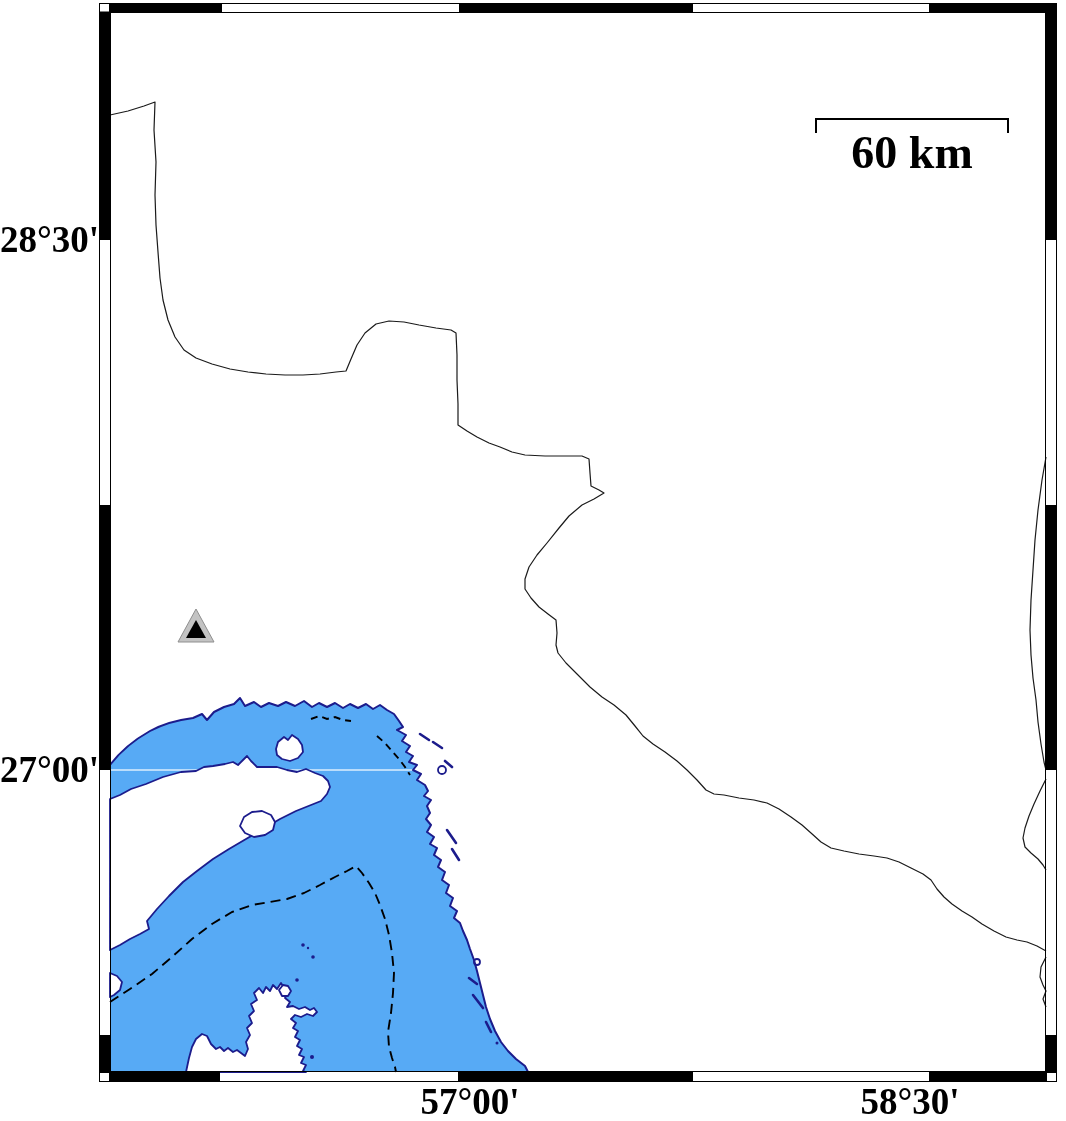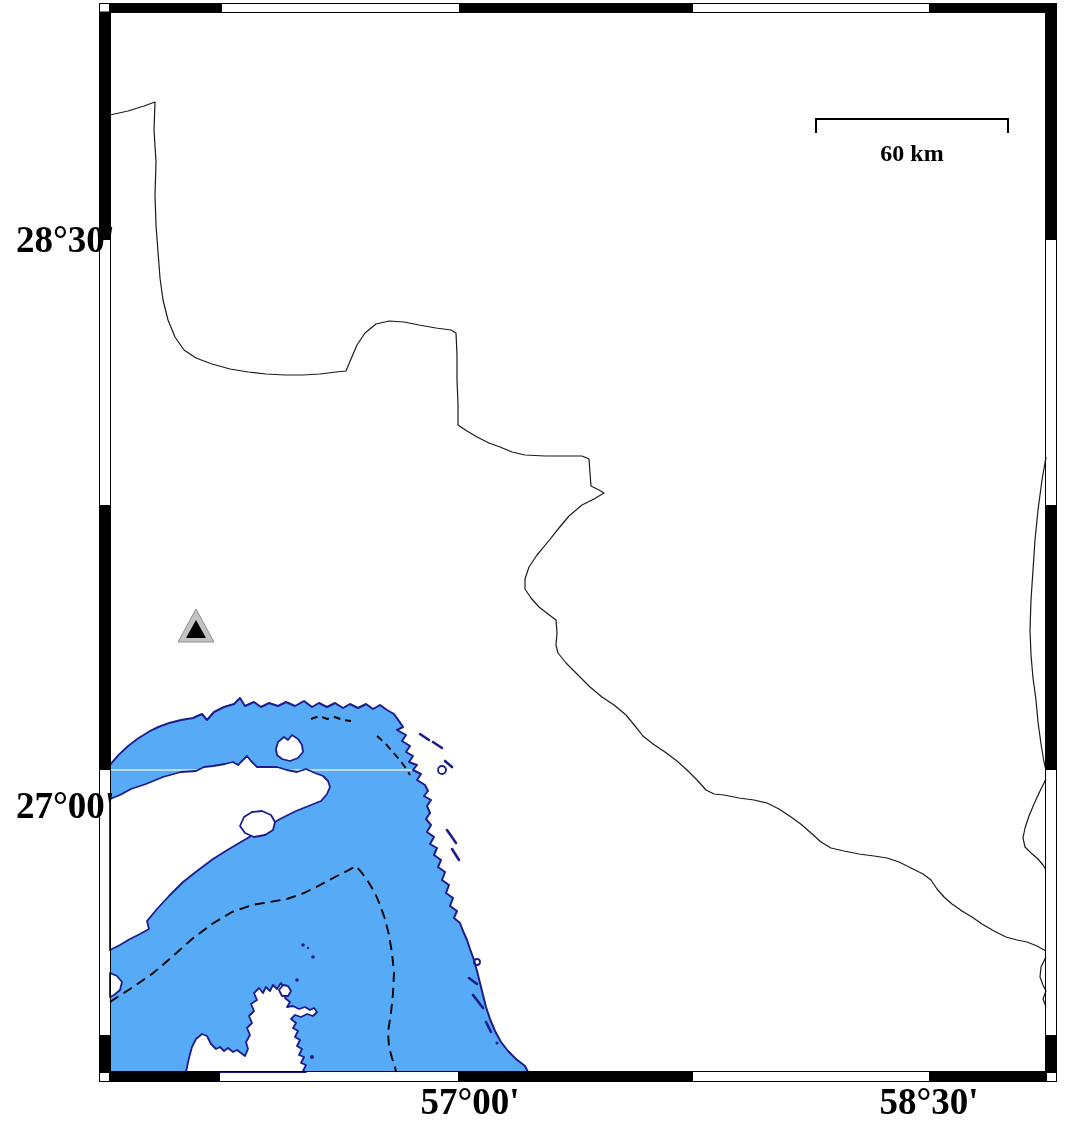--- a/index.html
+++ b/index.html
@@ -11,31 +11,31 @@
     overflow:hidden;
   }
   svg.map{position:absolute;left:0;top:0;}
   .axis-label{
     position:absolute;
     font-weight:bold;
     font-size:37px;
     color:#000;
     white-space:nowrap;
   }
-  .lab-left{left:16px;width:90px;text-align:right;height:46px;line-height:46px;}
+  .lab-left{left:0;width:90px;text-align:right;height:46px;line-height:46px;}
   .lab-lat-2830{top:217px;}
-  .lab-lat-2700{top:747px;margin-top:36px;}
+  .lab-lat-2700{top:747px;}
   .lab-bottom{top:1083px;width:180px;text-align:center;height:38px;line-height:38px;}
   .lab-lon-5700{left:380px;}
-  .lab-lon-5830{left:839px;}
+  .lab-lon-5830{left:820px;}
   .scale-label{
     position:absolute;
     left:832px;top:134px;width:160px;
     text-align:center;
-    font-weight:bold;font-size:24px;
+    font-weight:bold;font-size:46px;
     height:38px;line-height:38px;
   }
   .sea      {fill:var(--sea);}
   .land     {fill:var(--background);stroke:var(--coastline);stroke-width:1.8;stroke-linejoin:round;}
   .coast    {fill:none;stroke:var(--coastline);stroke-width:2;stroke-linejoin:round;stroke-linecap:round;}
   .sliver   {fill:none;stroke:var(--coastline);stroke-width:2.6;stroke-linecap:round;}
   .speck    {fill:var(--coastline);}
   .contour  {fill:none;stroke:var(--contour);stroke-width:1.9;stroke-dasharray:10 6;stroke-linejoin:round;}
   .contour-frag{fill:none;stroke:var(--contour);stroke-width:1.9;stroke-dasharray:7 5;}
   .border   {fill:none;stroke:var(--border);stroke-width:1.2;stroke-linejoin:round;}

